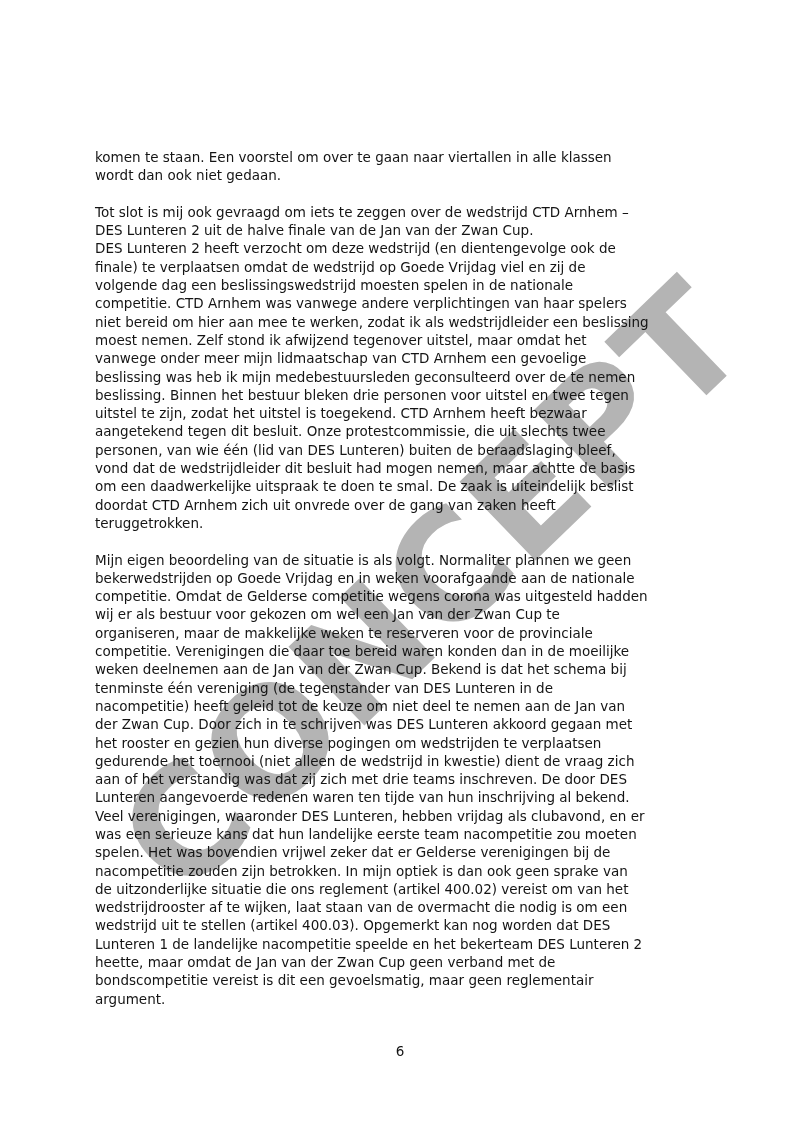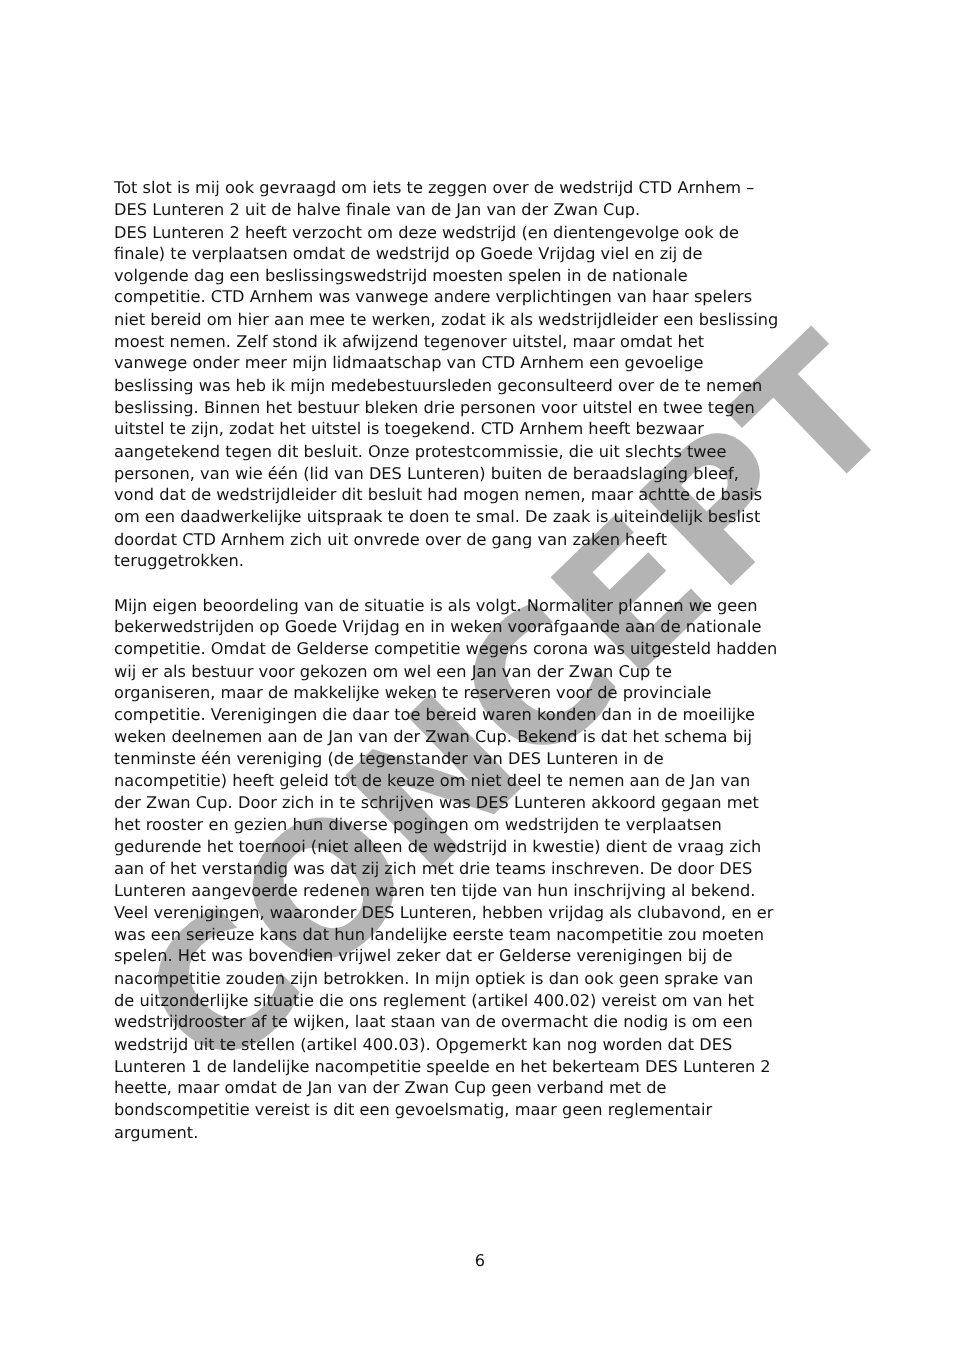--- a/index.html
+++ b/index.html
@@ -57,20 +57,22 @@
   }
 </style>
 </head>
 <body>
 
 <div class="page">
 
   <div class="watermark">CONCEPT</div>
 
   <div class="content">
+    <div class="para">komen te staan. Een voorstel om over te gaan naar viertallen in alle klassen
+wordt dan ook niet gedaan.</div>
     <div class="para">Tot slot is mij ook gevraagd om iets te zeggen over de wedstrijd CTD Arnhem –
 DES Lunteren 2 uit de halve finale van de Jan van der Zwan Cup.
 DES Lunteren 2 heeft verzocht om deze wedstrijd (en dientengevolge ook de
 finale) te verplaatsen omdat de wedstrijd op Goede Vrijdag viel en zij de
 volgende dag een beslissingswedstrijd moesten spelen in de nationale
 competitie. CTD Arnhem was vanwege andere verplichtingen van haar spelers
 niet bereid om hier aan mee te werken, zodat ik als wedstrijdleider een beslissing
 moest nemen. Zelf stond ik afwijzend tegenover uitstel, maar omdat het
 vanwege onder meer mijn lidmaatschap van CTD Arnhem een gevoelige
 beslissing was heb ik mijn medebestuursleden geconsulteerd over de te nemen

